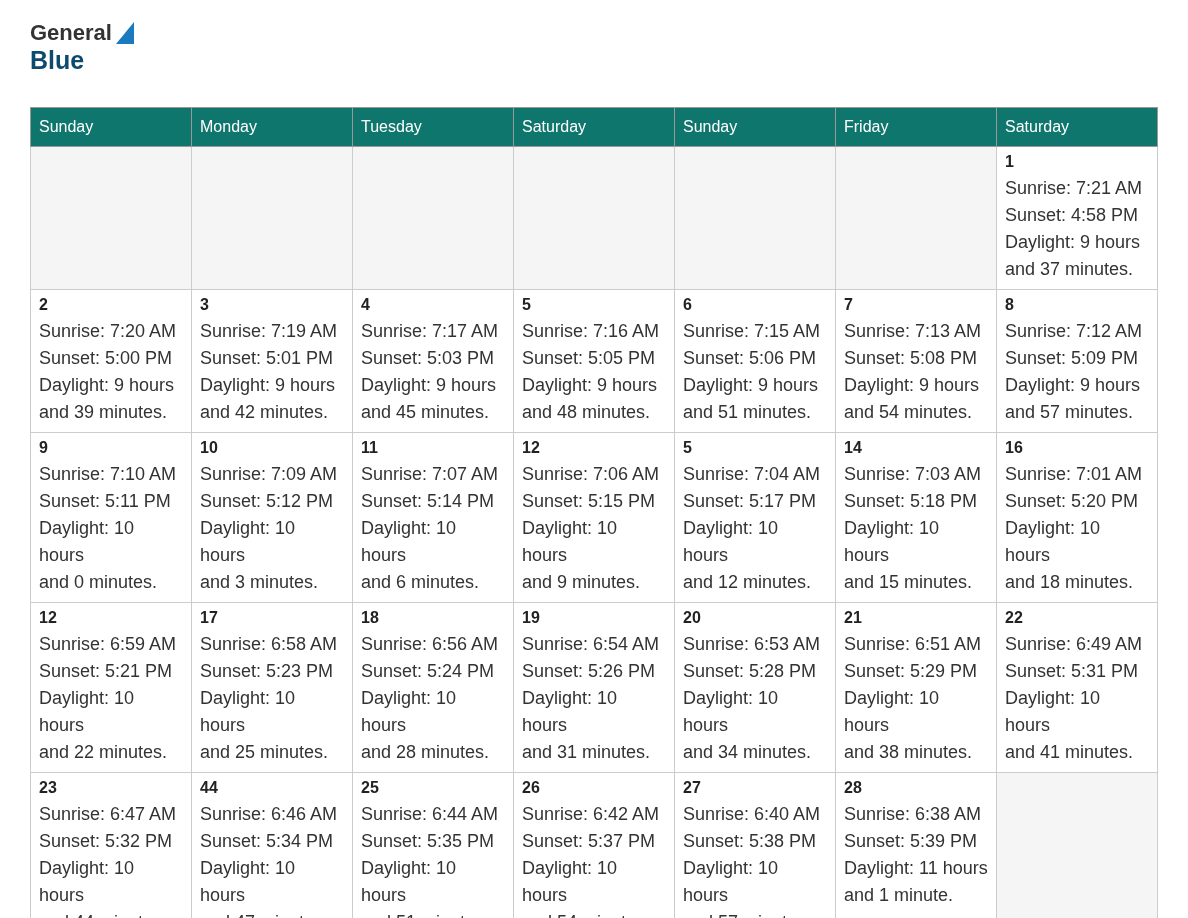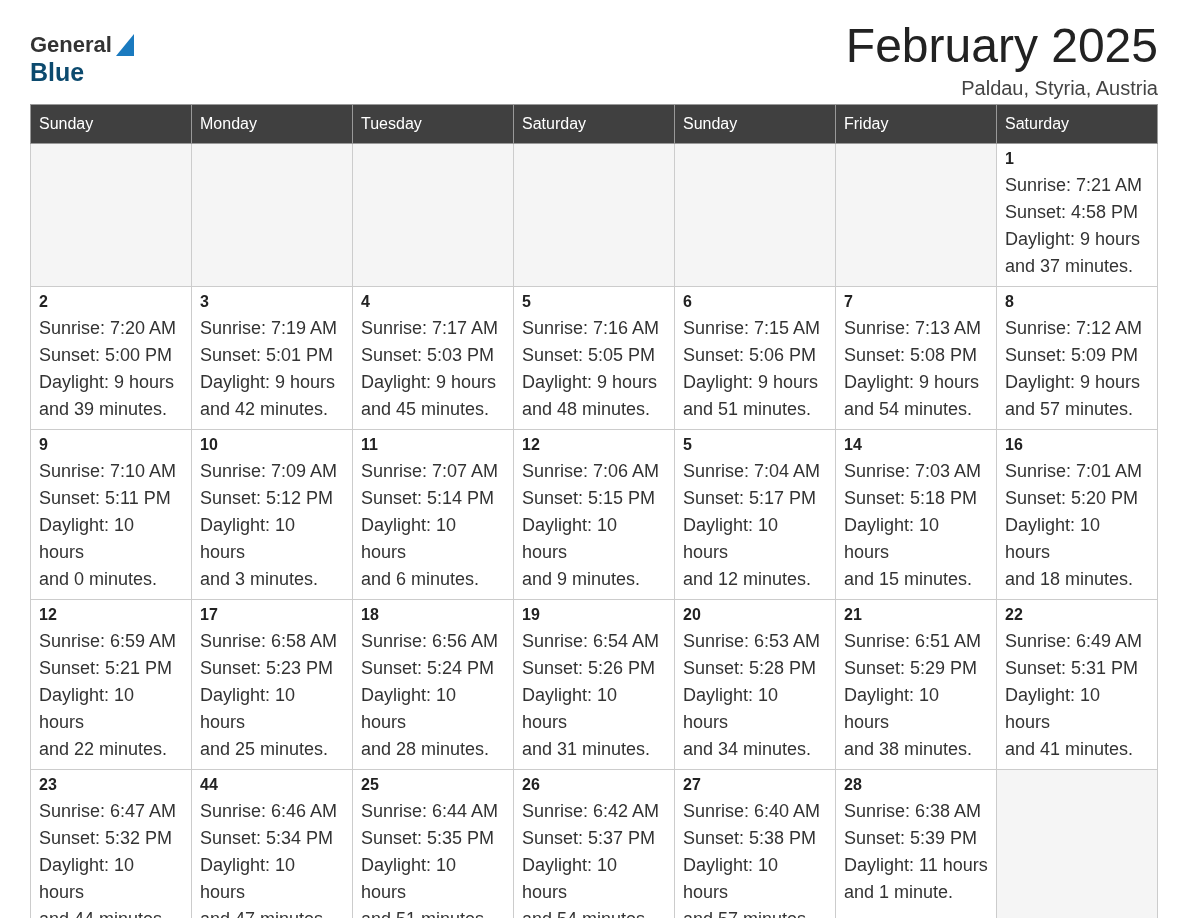--- a/index.html
+++ b/index.html
@@ -6,22 +6,22 @@
     body {
       font-family: Arial, sans-serif;
       background: #fff;
       padding: 20px 30px;
       width: 1188px;
       min-height: 918px;
     }
     .header {
       display: flex;
       justify-content: space-between;
-      align-items: center;
-      margin-bottom: 4px;
+      align-items: flex-start;
+      margin-bottom: 32px;
     }
     .logo-text-general {
       font-size: 22px;
       font-weight: bold;
       color: #333;
     }
     .logo-blue {
       font-size: 25px;
       font-weight: bold;
       color: #0c4a6e;
@@ -39,21 +39,21 @@
       font-size: 20px;
       color: #444;
       margin-top: 4px;
     }
     .calendar {
       width: 100%;
       border-collapse: collapse;
       border: 1px solid #999;
     }
     .calendar th {
-      background-color: #404040;
+      background-color: #0f766e;
       color: #fff;
       padding: 10px 8px;
       font-size: 16px;
       font-weight: normal;
       text-align: left;
       border: 1px solid #999;
     }
     .calendar td {
       vertical-align: top;
       padding: 6px 8px;
@@ -105,24 +105,20 @@
       <span class="logo-icon">
         <svg width="18" height="22" viewBox="0 0 18 22" style="display:inline-block;vertical-align:middle;margin-left:2px;">
           <polygon points="0,22 18,0 18,22" fill="#1a7abf"></polygon>
         </svg>
       </span>
     </div>
     <div>
       <span class="logo-blue">Blue</span>
     </div>
   </div>
-  <div class="title-block">
-    <div class="month-title">February 2025</div>
-    <div class="location">Paldau, Styria, Austria</div>
-  </div>
 </div>
 
 <table class="calendar">
   <thead>
     <tr>
 
     <th>Sunday</th>
         <th>Monday</th>
         <th>Tuesday</th>
         <th>Saturday</th>

